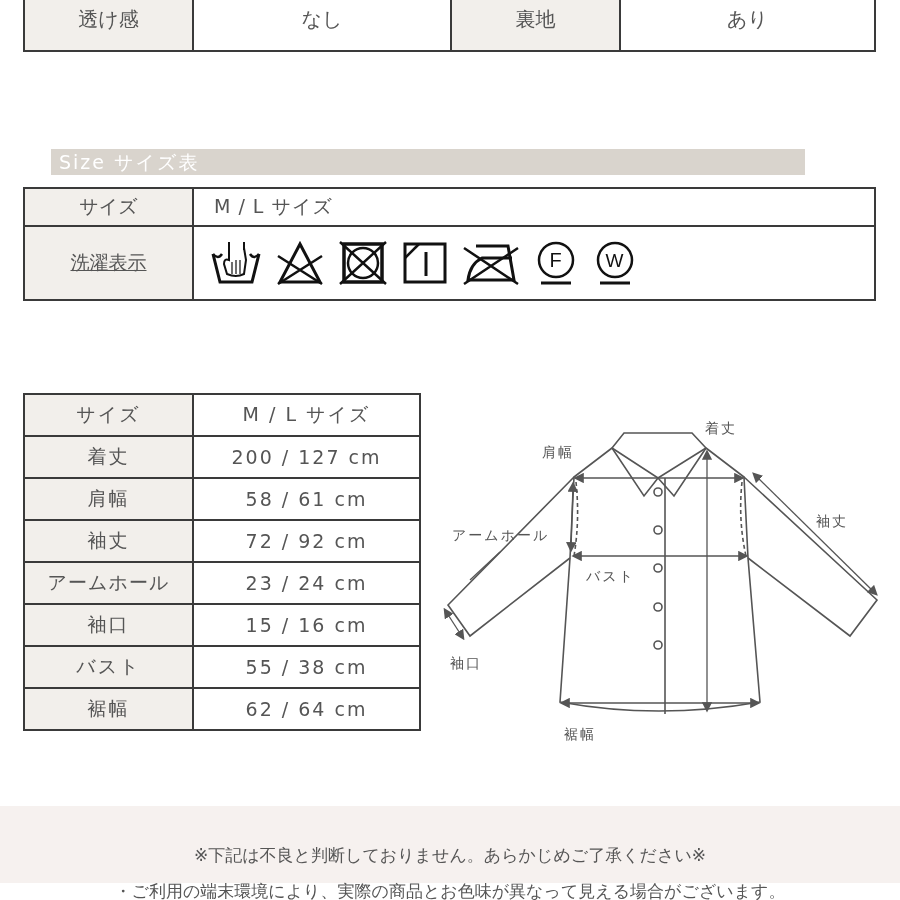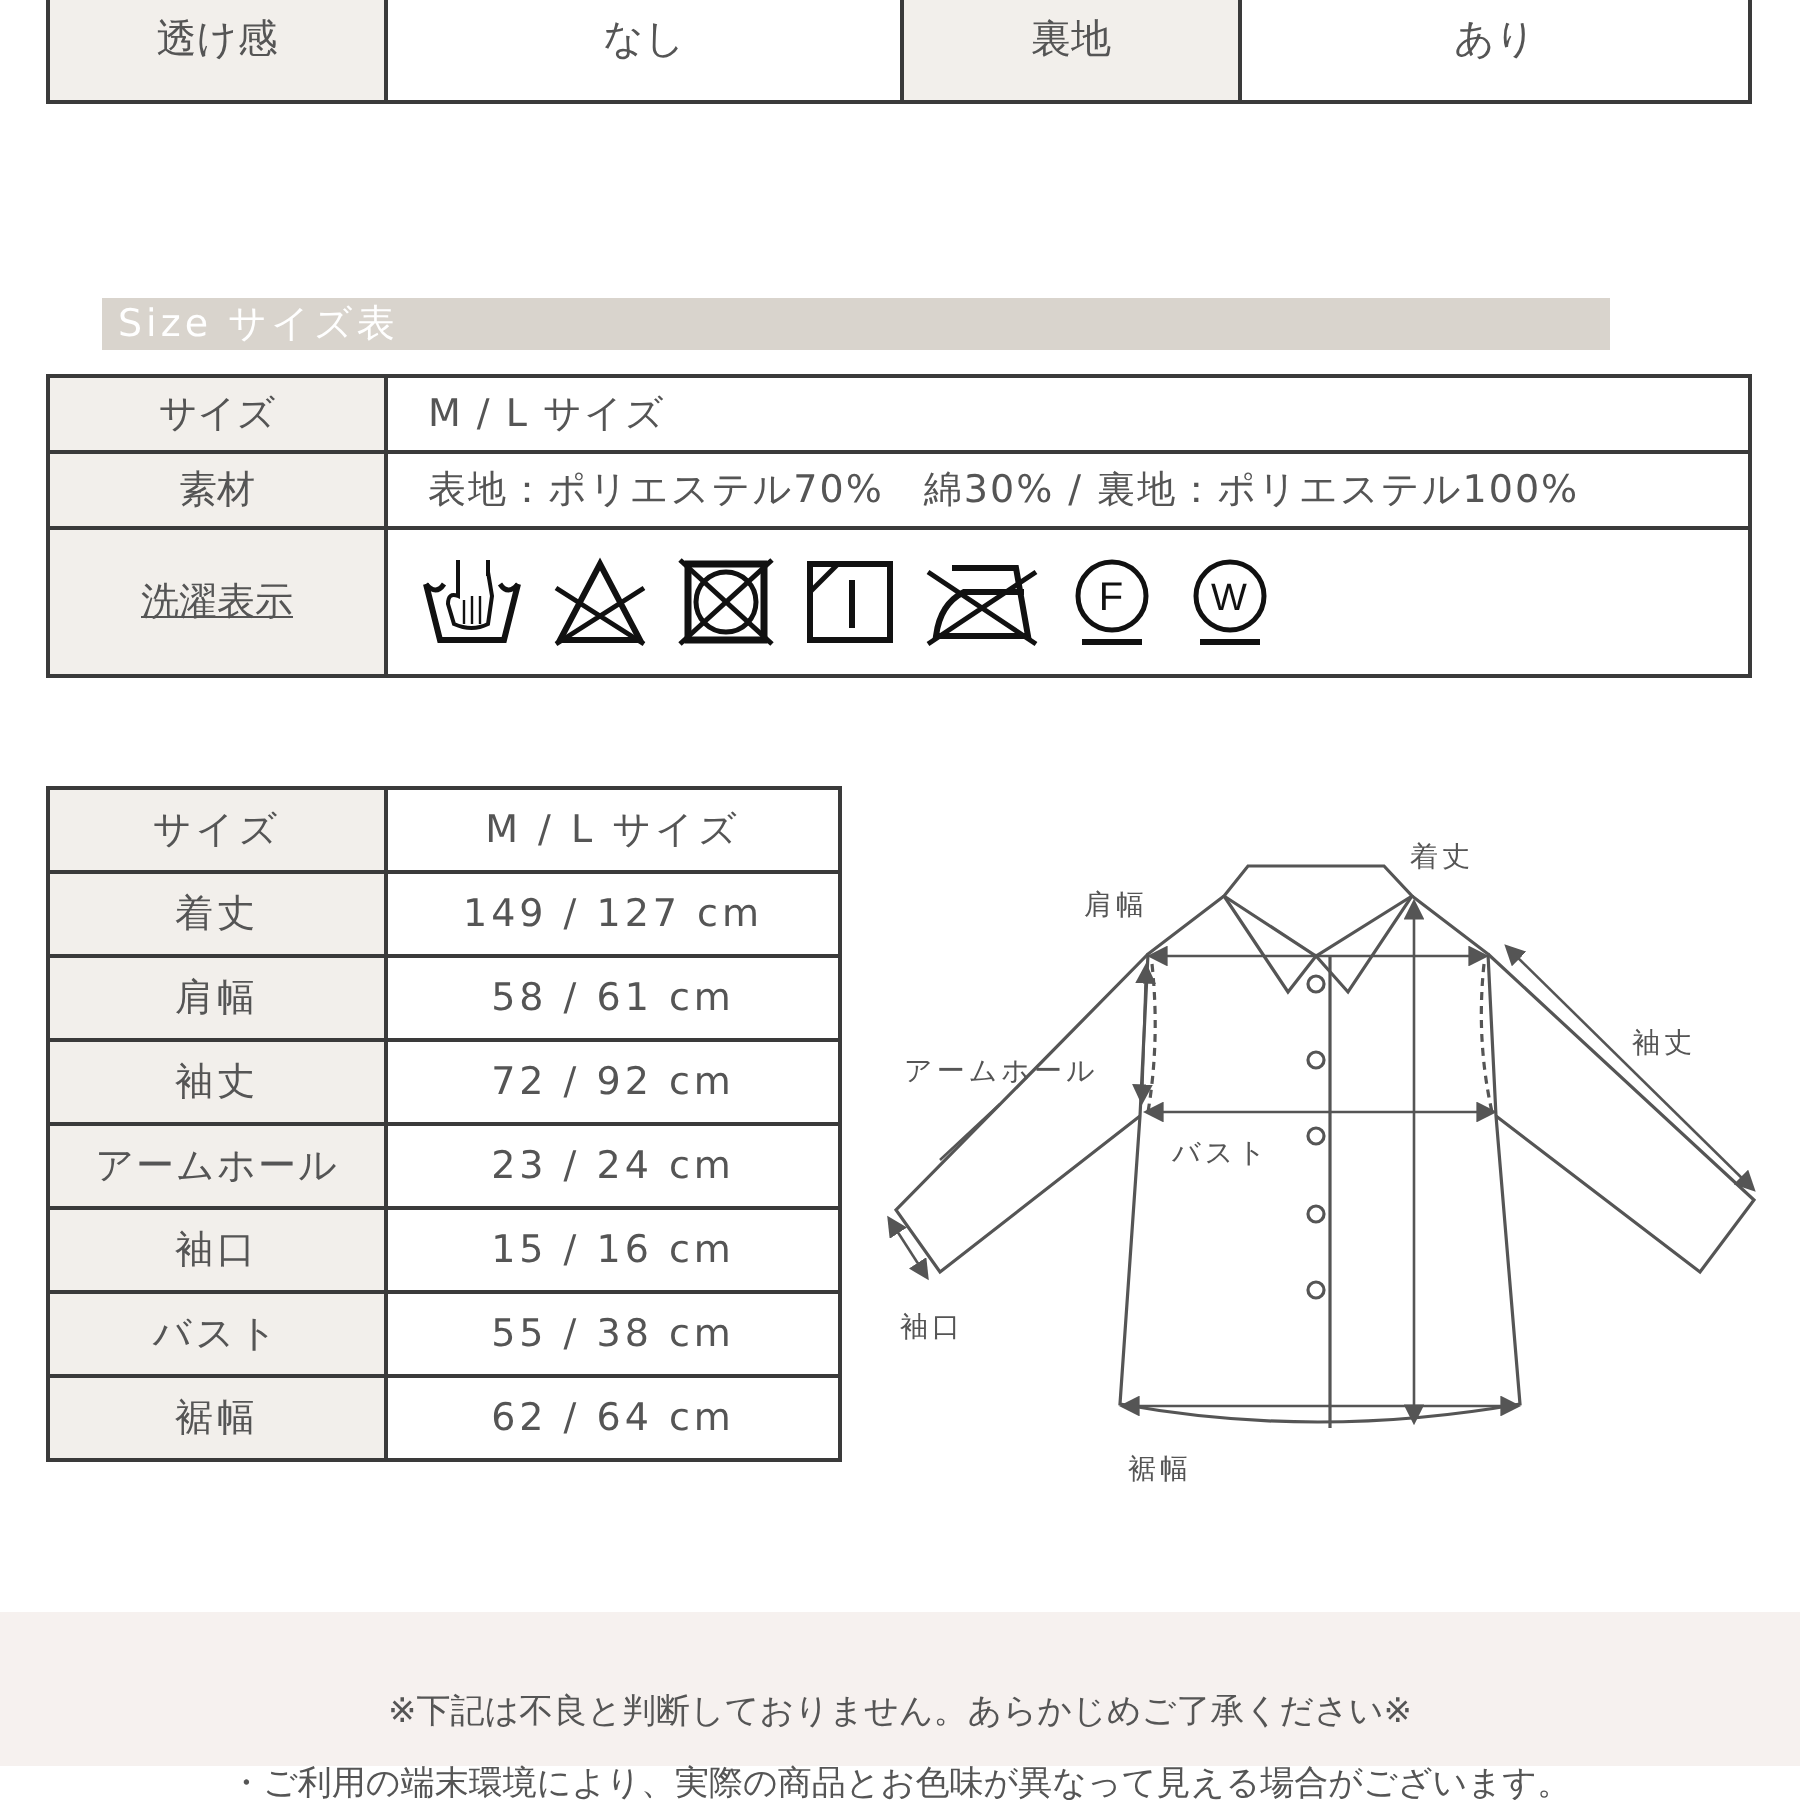--- a/index.html
+++ b/index.html
@@ -51,24 +51,20 @@
 <div id="section-bar" class="abs">
   <span>Size サイズ表</span>
 </div>
 
 <table id="spec-table" class="abs">
   <tbody>
       <tr>
     <td class="h" style="width:167px">サイズ</td>
     <td class="v">M / L サイズ</td>
   </tr>
-  <tr>
-    <td class="h">素材</td>
-    <td class="v">表地：ポリエステル70%　綿30% / 裏地：ポリエステル100%</td>
-  </tr>
   <tr class="care">
     <td class="h">洗濯表示</td>
     <td class="v" style="padding-left:16px">
       <div class="care-icons">
 
         <svg width="52" height="46" viewBox="0 0 52 46">
           <path d="M3 14 L10 42 L42 42 L49 14" fill="none" stroke="#111" stroke-width="3"></path>
           <path d="M3 14 Q8 20 12 14 M40 14 Q44 20 49 14" fill="none" stroke="#111" stroke-width="2.5"></path>
           <path d="M19 2 L19 20 Q14 18 14 24 L17 34 Q26 38 34 34 L36 20 L34 8 M34 2 L34 10" fill="none" stroke="#111" stroke-width="2"></path>
           <path d="M22 22 L22 34 M26 20 L26 34 M30 20 L30 34" stroke="#111" stroke-width="1.2"></path>
@@ -114,21 +110,21 @@
   </table>
 
 <table id="size-table" class="abs">
   <tbody>
       <tr>
     <td class="h">サイズ</td>
     <td>M / L サイズ</td>
   </tr>
   <tr>
     <td class="h">着丈</td>
-    <td>149 / 127 cm</td>
+    <td>200 / 127 cm</td>
   </tr>
   <tr>
     <td class="h">肩幅</td>
     <td>58 / 61 cm</td>
   </tr>
   <tr>
     <td class="h">袖丈</td>
     <td>72 / 92 cm</td>
   </tr>
   <tr>

